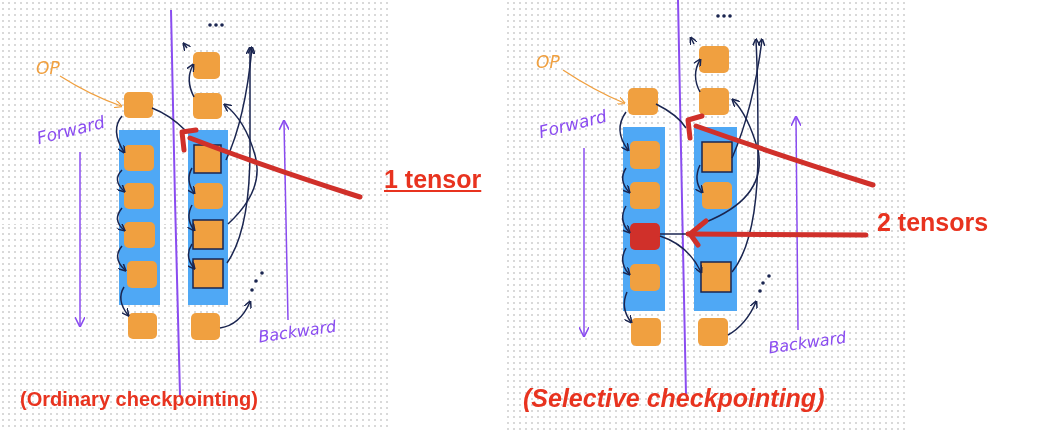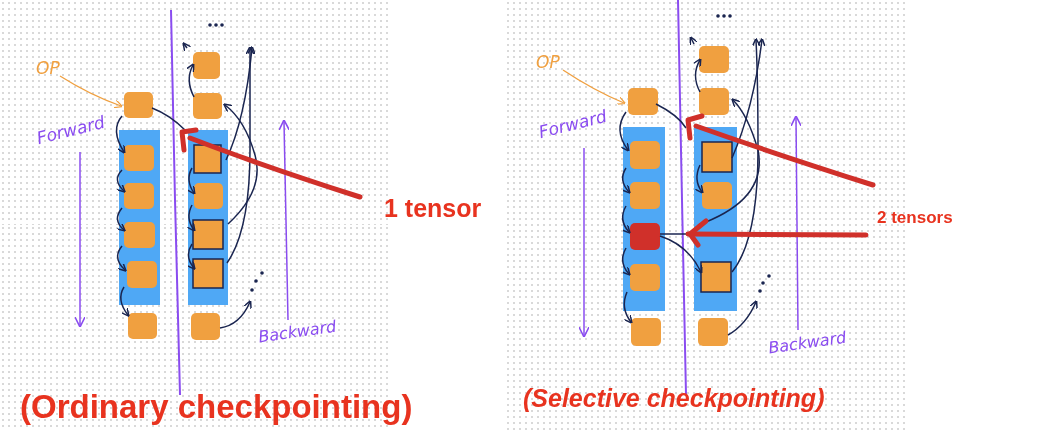--- a/index.html
+++ b/index.html
@@ -156,16 +156,16 @@
 </svg>
 
 <div class="hand" style="position:absolute;left:36px;top:58px;color:#f0a040;font-size:17px;">OP</div>
 <div class="hand" style="position:absolute;left:36px;top:120px;color:#8a4cf0;font-size:17px;transform:rotate(-14deg);">Forward</div>
 <div class="hand" style="position:absolute;left:258px;top:322px;color:#8a4cf0;font-size:16px;transform:rotate(-8deg);">Backward</div>
 
 <div class="hand" style="position:absolute;left:536px;top:52px;color:#f0a040;font-size:17px;">OP</div>
 <div class="hand" style="position:absolute;left:538px;top:114px;color:#8a4cf0;font-size:17px;transform:rotate(-14deg);">Forward</div>
 <div class="hand" style="position:absolute;left:768px;top:333px;color:#8a4cf0;font-size:16px;transform:rotate(-8deg);">Backward</div>
 
-<div class="label-red" style="left:384px;top:194px;font-size:25px;">1 tensor</div>
-<div class="label-red" style="left:877px;top:208px;font-size:17px;">2 tensors</div>
-<div class="label-red" style="left:20px;top:388px;font-size:33px;">(Ordinary checkpointing)</div>
+<div class="label-red" style="left:384px;top:165px;font-size:25px;text-decoration:underline;">1 tensor</div>
+<div class="label-red" style="left:877px;top:208px;font-size:25px;">2 tensors</div>
+<div class="label-red" style="left:20px;top:388px;font-size:20px;">(Ordinary checkpointing)</div>
 <div class="label-red" style="left:523px;top:384px;font-size:25px;font-style:italic;">(Selective checkpointing)</div>
 
 </body></html>

